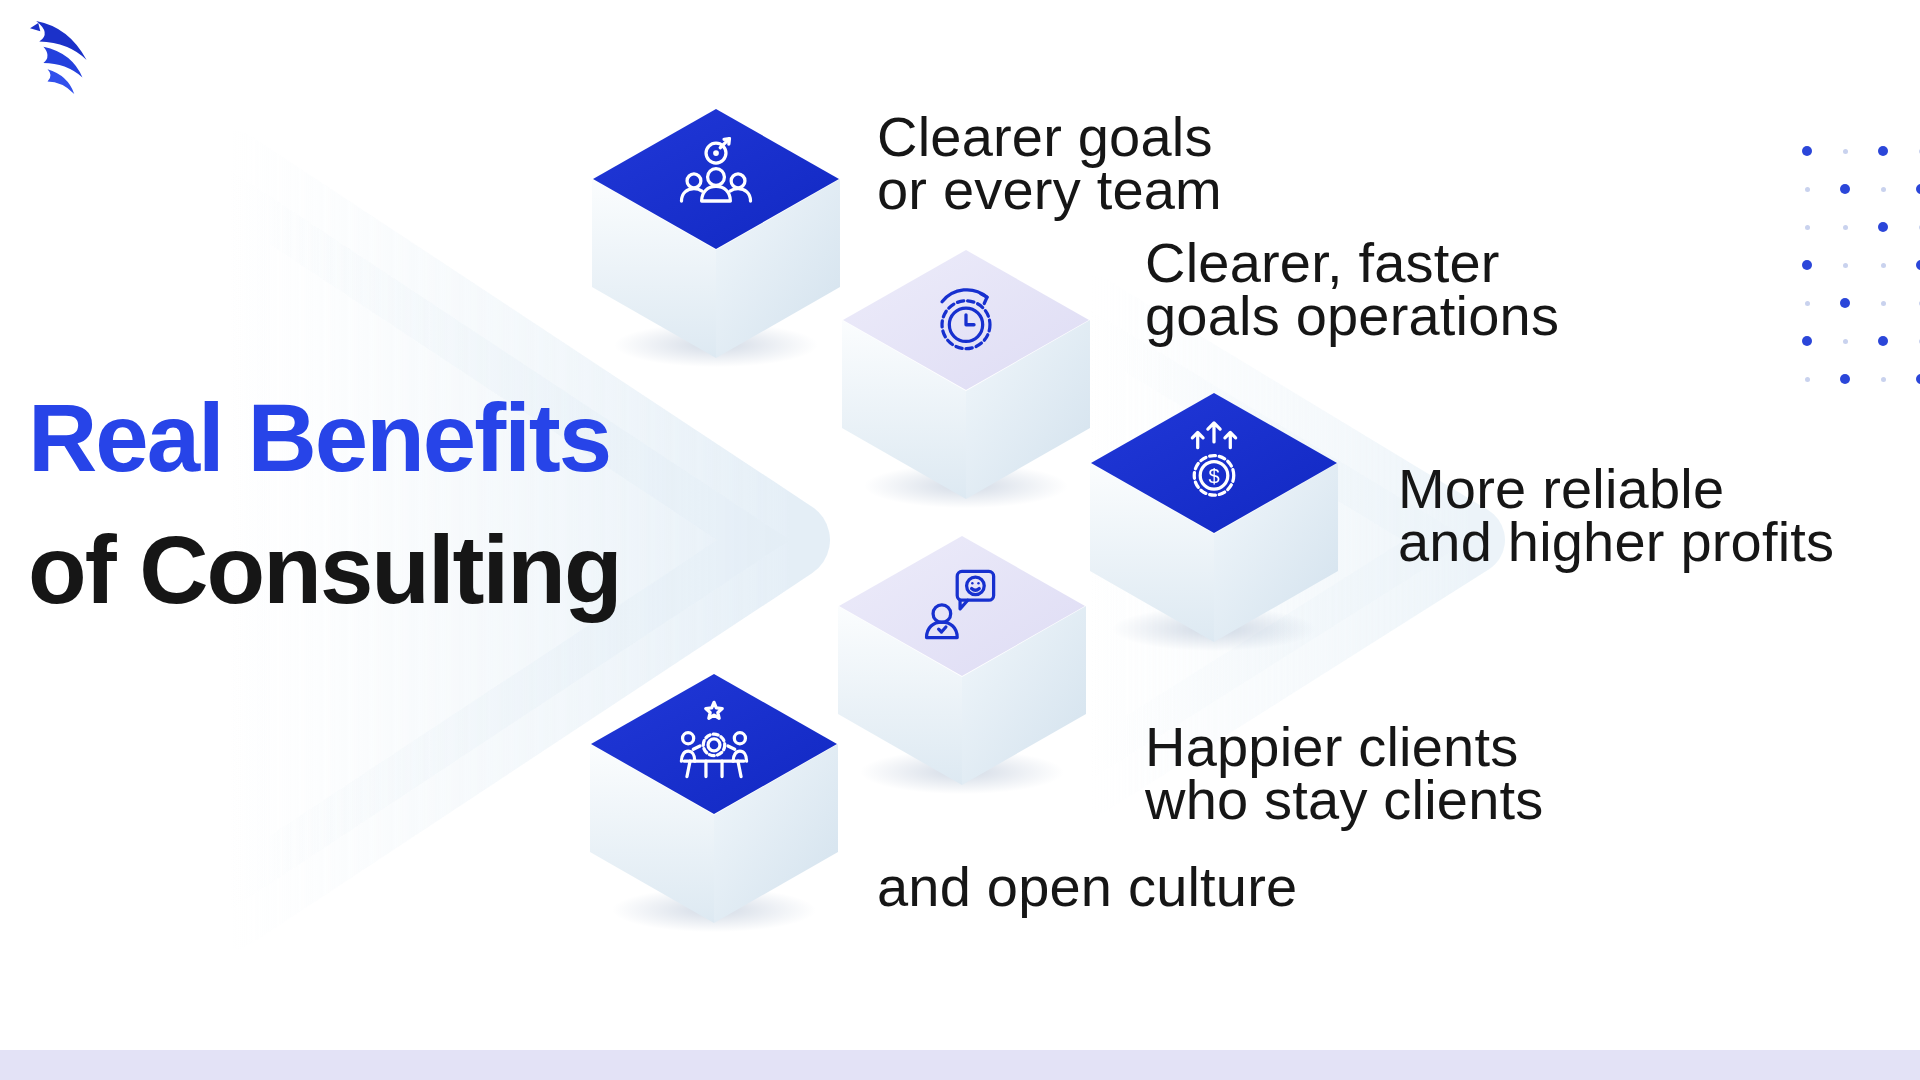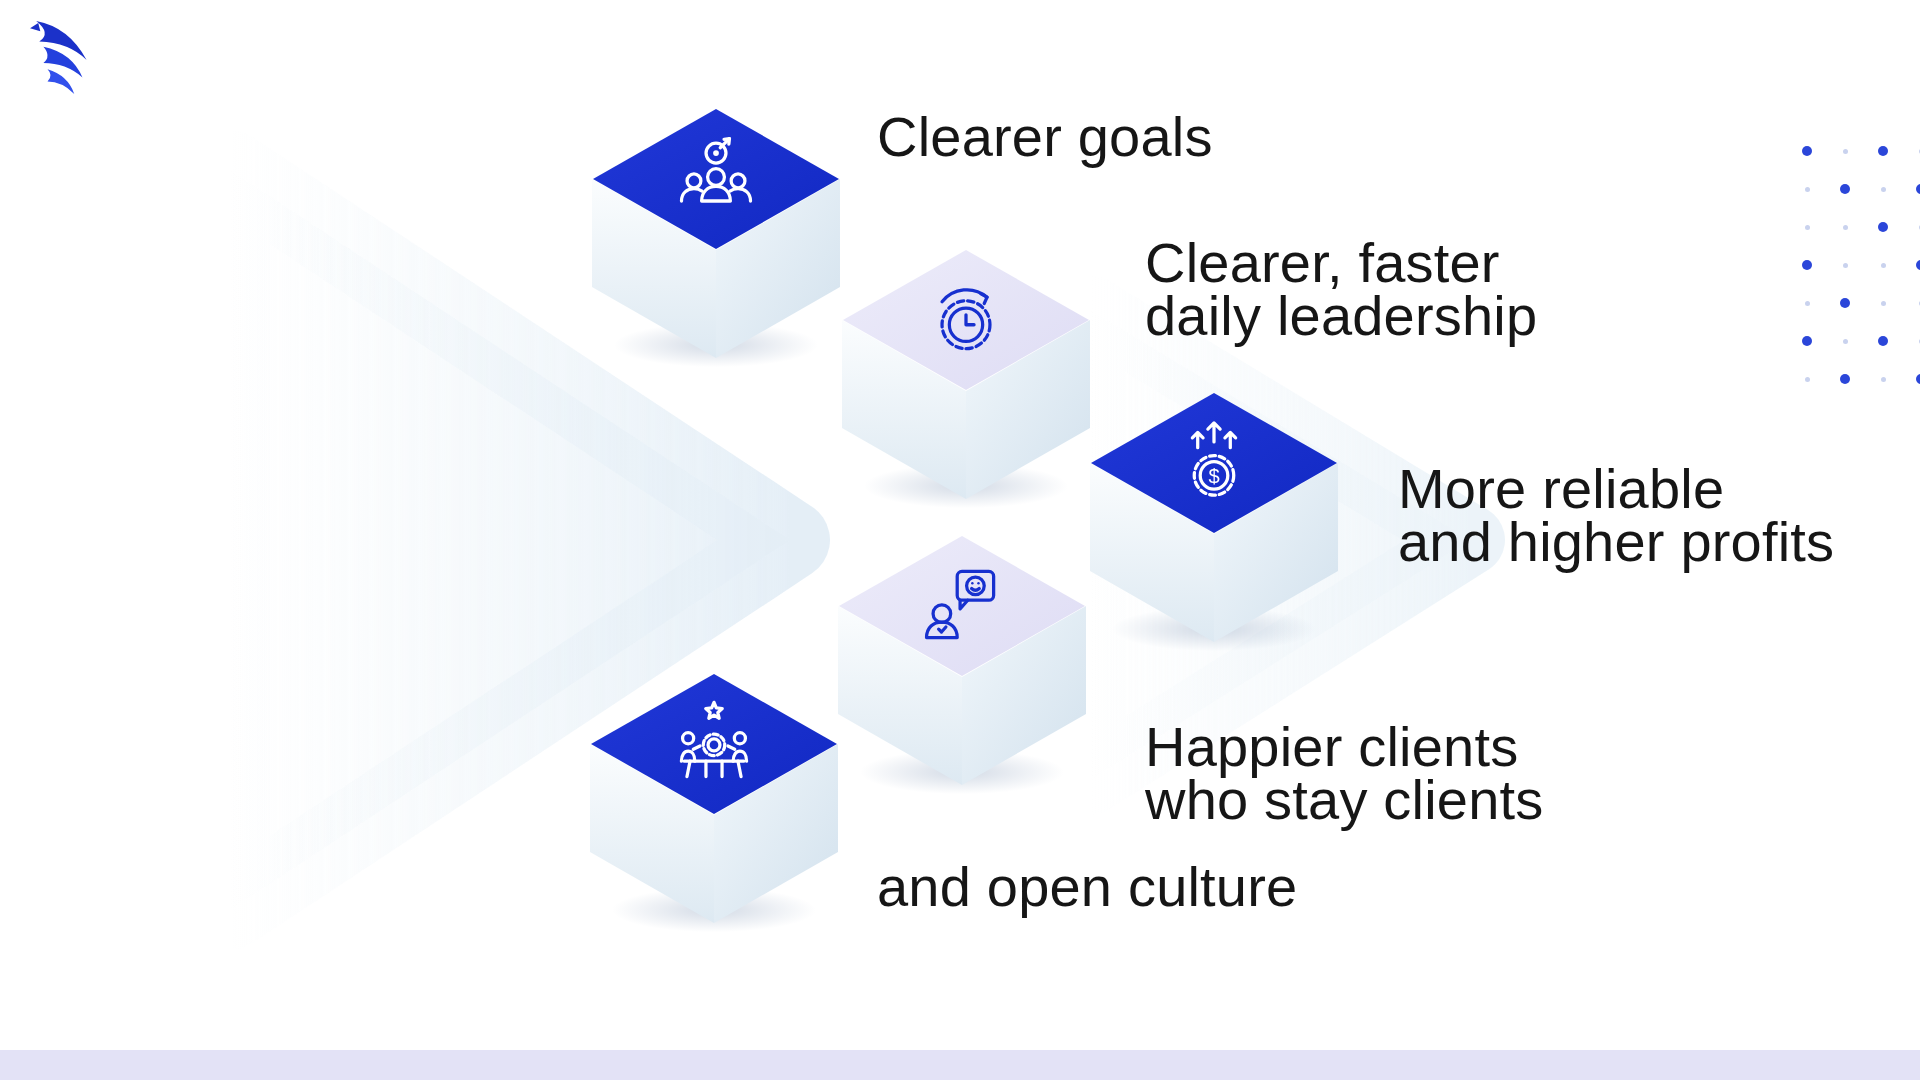--- a/index.html
+++ b/index.html
@@ -92,20 +92,24 @@
 
   <svg class="logo" viewBox="0 0 72 84">
     <g fill="#1b31c9">
       <path d="M10,6 L2,11 L12,14 Z"></path>
       <path d="M8,4 Q40,10 57,42 Q40,25 11,24 Q23,16 8,4 Z"></path>
       <path d="M15,29 Q43,35 53,59 Q37,45 15,45 Q23,38 15,29 Z" fill="#2440dd"></path>
       <path d="M19,51 Q39,57 45,75 Q33,63 19,63 Q25,57 19,51 Z" fill="#3250ec"></path>
     </g>
   </svg>
 
+  <h1 class="title">
+    <span class="t1">Real Benefits</span>
+    <span class="t2">of Consulting</span>
+  </h1>
 
   <div class="benefit" style="left:592px;top:108px">
     <svg class="cube" width="248" height="252" viewBox="0 0 248 252">
       <polygon class="face-left" points="0,71 124,142 124,250 0,179"></polygon>
       <polygon class="face-right" points="124,142 248,71 248,179 124,250"></polygon>
       <polygon class="face-top top-blue" points="124,1 247,71 124,141 1,71"></polygon>
     </svg>
     <div class="cube-icon icon-on-blue">
       <svg viewBox="0 0 48 48">
         <g class="ico">
@@ -118,20 +122,21 @@
           <circle cx="35.5" cy="25.5" r="3.6"></circle>
           <path d="M42,36 c0-4.2 -2.9-6.4 -6.5-6.4 c-1.6,0 -3,0.4 -4.2,1.2"></path>
           <circle cx="24" cy="23.5" r="4.4"></circle>
           <path d="M16.5,36 c0-5 3.4-7.6 7.5-7.6 s7.5,2.6 7.5,7.6 z"></path>
         </g>
       </svg>
     </div>
   </div>
   <div class="label" style="left:877px;top:110px">
     <div>Clearer goals</div>
+    <div>or every team</div>
   </div>
 
   <div class="benefit" style="left:842px;top:249px">
     <svg class="cube" width="248" height="252" viewBox="0 0 248 252">
       <polygon class="face-left" points="0,71 124,142 124,250 0,179"></polygon>
       <polygon class="face-right" points="124,142 248,71 248,179 124,250"></polygon>
       <polygon class="face-top top-lavender" points="124,1 247,71 124,141 1,71"></polygon>
     </svg>
     <div class="cube-icon icon-on-lavender">
       <svg viewBox="0 0 48 48">
@@ -140,21 +145,21 @@
           <path d="M31.8,10.9 L35,12.6 L33.5,15.9"></path>
           <circle cx="24" cy="27" r="12.5" stroke-dasharray="3.3 2.1"></circle>
           <circle cx="24" cy="27" r="8.7"></circle>
           <path d="M24,27 V21.8 M24,27 h4.2"></path>
         </g>
       </svg>
     </div>
   </div>
   <div class="label" style="left:1145px;top:236px">
     <div>Clearer, faster</div>
-    <div>daily leadership</div>
+    <div>goals operations</div>
   </div>
 
   <div class="benefit" style="left:1090px;top:392px">
     <svg class="cube" width="248" height="252" viewBox="0 0 248 252">
       <polygon class="face-left" points="0,71 124,142 124,250 0,179"></polygon>
       <polygon class="face-right" points="124,142 248,71 248,179 124,250"></polygon>
       <polygon class="face-top top-blue" points="124,1 247,71 124,141 1,71"></polygon>
     </svg>
     <div class="cube-icon icon-on-blue">
       <svg viewBox="0 0 48 48">

